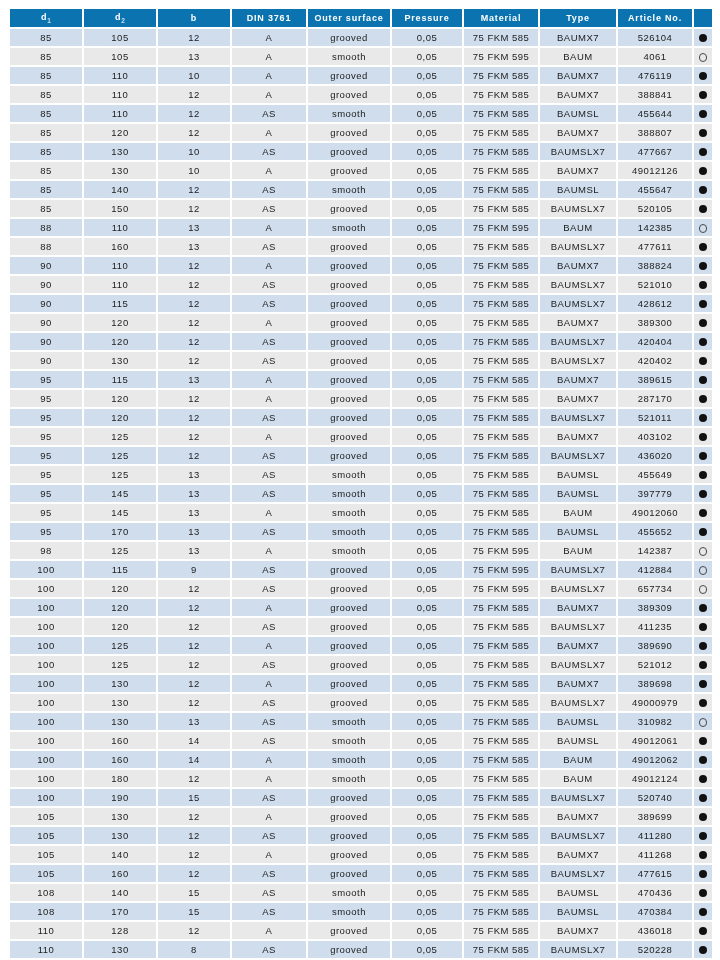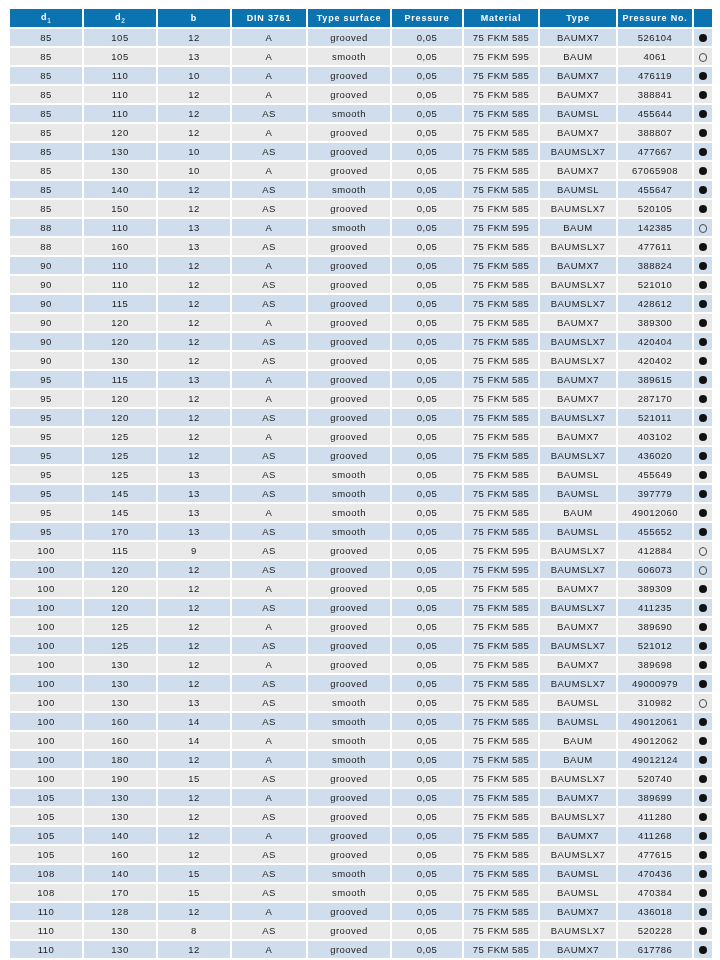--- a/index.html
+++ b/index.html
@@ -96,25 +96,25 @@
       <col class="c-type">
         <col class="c-art">
         <col class="c-dot">
     </colgroup>
     <thead>
       <tr>
         <th><span>d</span><sub>1</sub></th>
         <th><span>d</span><sub>2</sub></th>
         <th>b</th>
         <th>DIN 3761</th>
-        <th>Type surface</th>
+        <th>Outer surface</th>
         <th>Pressure</th>
         <th>Material</th>
         <th>Type</th>
-        <th>Pressure No.</th>
+        <th>Article No.</th>
         <th></th>
       </tr>
     </thead>
     <tbody>
         <tr>
           <td>85</td>
           <td>105</td>
           <td>12</td>
           <td>A</td>
           <td>grooved</td>
@@ -198,21 +198,21 @@
         </tr>
         <tr>
           <td>85</td>
           <td>130</td>
           <td>10</td>
           <td>A</td>
           <td>grooved</td>
           <td>0,05</td>
           <td>75 FKM 585</td>
           <td>BAUMX7</td>
-          <td>67065908</td>
+          <td>49012126</td>
           <td><span class="dot filled"></span></td>
         </tr>
         <tr>
           <td>85</td>
           <td>140</td>
           <td>12</td>
           <td>AS</td>
           <td>smooth</td>
           <td>0,05</td>
           <td>75 FKM 585</td>
@@ -430,41 +430,53 @@
           <td>13</td>
           <td>AS</td>
           <td>smooth</td>
           <td>0,05</td>
           <td>75 FKM 585</td>
           <td>BAUMSL</td>
           <td>455652</td>
           <td><span class="dot filled"></span></td>
         </tr>
         <tr>
+          <td>98</td>
+          <td>125</td>
+          <td>13</td>
+          <td>A</td>
+          <td>smooth</td>
+          <td>0,05</td>
+          <td>75 FKM 595</td>
+          <td>BAUM</td>
+          <td>142387</td>
+          <td><span class="dot open"></span></td>
+        </tr>
+        <tr>
           <td>100</td>
           <td>115</td>
           <td>9</td>
           <td>AS</td>
           <td>grooved</td>
           <td>0,05</td>
           <td>75 FKM 595</td>
           <td>BAUMSLX7</td>
           <td>412884</td>
           <td><span class="dot open"></span></td>
         </tr>
         <tr>
           <td>100</td>
           <td>120</td>
           <td>12</td>
           <td>AS</td>
           <td>grooved</td>
           <td>0,05</td>
           <td>75 FKM 595</td>
           <td>BAUMSLX7</td>
-          <td>606073</td>
+          <td>657734</td>
           <td><span class="dot open"></span></td>
         </tr>
         <tr>
           <td>100</td>
           <td>120</td>
           <td>12</td>
           <td>A</td>
           <td>grooved</td>
           <td>0,05</td>
           <td>75 FKM 585</td>

